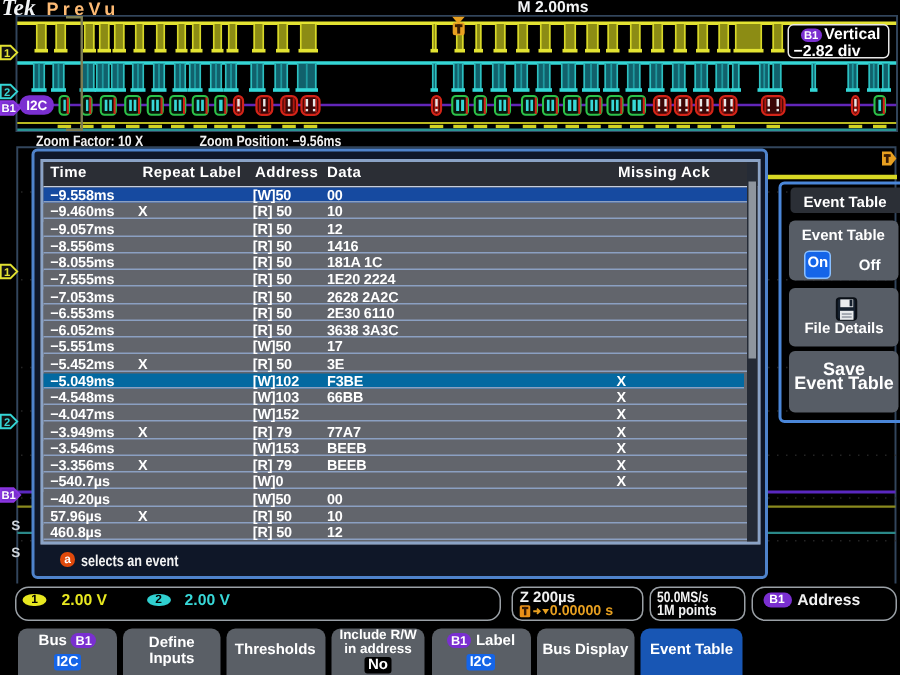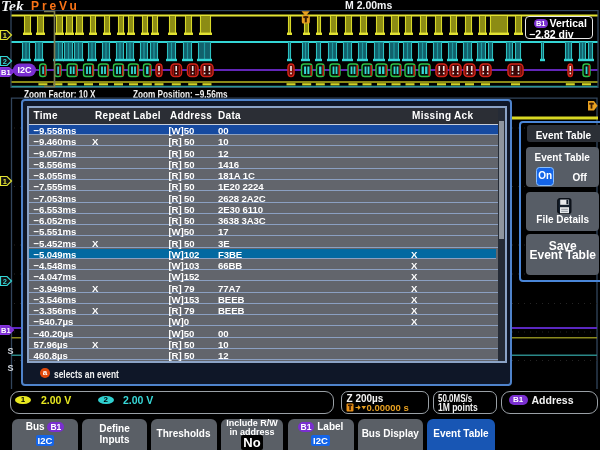--- a/index.html
+++ b/index.html
@@ -1,21 +1,21 @@
 <!DOCTYPE html>
 <html><head><meta charset="utf-8"><style>
 *{margin:0;padding:0;box-sizing:border-box;}
 body{width:600px;height:450px;background:#000;overflow:hidden;position:relative;
  font-family:"Liberation Sans",sans-serif;font-weight:bold;color:#fff;
  -webkit-font-smoothing:antialiased;}
 .abs{position:absolute;}
 </style></head><body>
 
 <div class="abs" style="left:1px;top:-3px;font-family:'Liberation Serif',serif;font-style:italic;font-size:15.5px;color:#f2f4f6;">Tek</div>
-<div class="abs" style="left:31px;top:-1px;font-size:12px;letter-spacing:2.9px;color:#f97316;font-weight:bold;">PreVu</div>
+<div class="abs" style="left:31px;top:-1px;font-size:12px;letter-spacing:2.9px;color:#fdba74;font-weight:bold;">PreVu</div>
 <div class="abs" style="left:345px;top:-1.5px;font-size:10.5px;color:#f2f4f6;">M 2.00ms</div>
 
 <svg class="abs" style="left:0;top:10px;" width="600" height="78" font-family="Liberation Sans">
 <rect x="11" y="0.5" width="587" height="77" fill="none" stroke="#32455c" stroke-width="1.3"></rect>
 <line x1="11.5" y1="5.5" x2="597.5" y2="5.5" stroke="#e3e332" stroke-width="2.2"></line>
 <line x1="11.5" y1="32" x2="597.5" y2="32" stroke="#34d6d6" stroke-width="2.2"></line>
 <rect x="24" y="6" width="7" height="17.5" fill="#8c8c14"></rect>
 <line x1="24.5" y1="6" x2="24.5" y2="24" stroke="#d8d828" stroke-width="1.1"></line>
 <line x1="30.5" y1="6" x2="30.5" y2="24" stroke="#d8d828" stroke-width="1.1"></line>
 <rect x="23" y="22.6" width="9" height="2.4" fill="#e3e332"></rect>
@@ -1401,21 +1401,21 @@
  <div style="text-align:center;margin-top:1.5px;line-height:9px;"><span style="background:#1565e8;border-radius:2px;padding:0 2px;font-size:9.5px;color:#fff;">I2C</span></div>
 </div>
 <div class="abs" style="left:82px;top:418.5px;width:65px;height:31.5px;background:#5a5f66;border-radius:6px 6px 0 0;text-align:center;">
  <div style="margin-top:4px;font-size:10px;line-height:11px;">Define<br>Inputs</div>
 </div>
 <div class="abs" style="left:150.5px;top:418.5px;width:66px;height:31.5px;background:#5a5f66;border-radius:6px 6px 0 0;text-align:center;">
  <div style="margin-top:9.5px;font-size:10px;">Thresholds</div>
 </div>
 <div class="abs" style="left:221px;top:418.5px;width:62px;height:31.5px;background:#5a5f66;border-radius:6px 6px 0 0;text-align:center;">
  <div style="margin-top:0.5px;font-size:9px;line-height:8.8px;">Include R/W<br>in address</div>
- <div style="line-height:9px;margin-top:0.5px;"><span style="background:#000000;border-radius:2px;padding:0 2px;font-size:13px;">No</span></div>
+ <div style="line-height:9px;margin-top:0.5px;"><span style="background:#000000;border-radius:2px;padding:0 2px;font-size:10px;">No</span></div>
 </div>
 <div class="abs" style="left:287.5px;top:418.5px;width:66px;height:31.5px;background:#5a5f66;border-radius:6px 6px 0 0;">
  <div style="text-align:center;margin-top:3.5px;font-size:10px;line-height:10px;"><span style="background:#7a2fd0;border-radius:6px;padding:0 3px;font-size:8.5px;">B1</span> Label</div>
  <div style="text-align:center;margin-top:1.5px;line-height:9px;"><span style="background:#1565e8;border-radius:2px;padding:0 2px;font-size:9.5px;">I2C</span></div>
 </div>
 <div class="abs" style="left:358px;top:418.5px;width:64.5px;height:31.5px;background:#5a5f66;border-radius:6px 6px 0 0;text-align:center;">
  <div style="margin-top:9.5px;font-size:10px;">Bus Display</div>
 </div>
 <div class="abs" style="left:427px;top:418.5px;width:68px;height:31.5px;background:#1856b4;border-radius:6px 6px 0 0;text-align:center;">
  <div style="margin-top:9.5px;font-size:10px;">Event Table</div>

